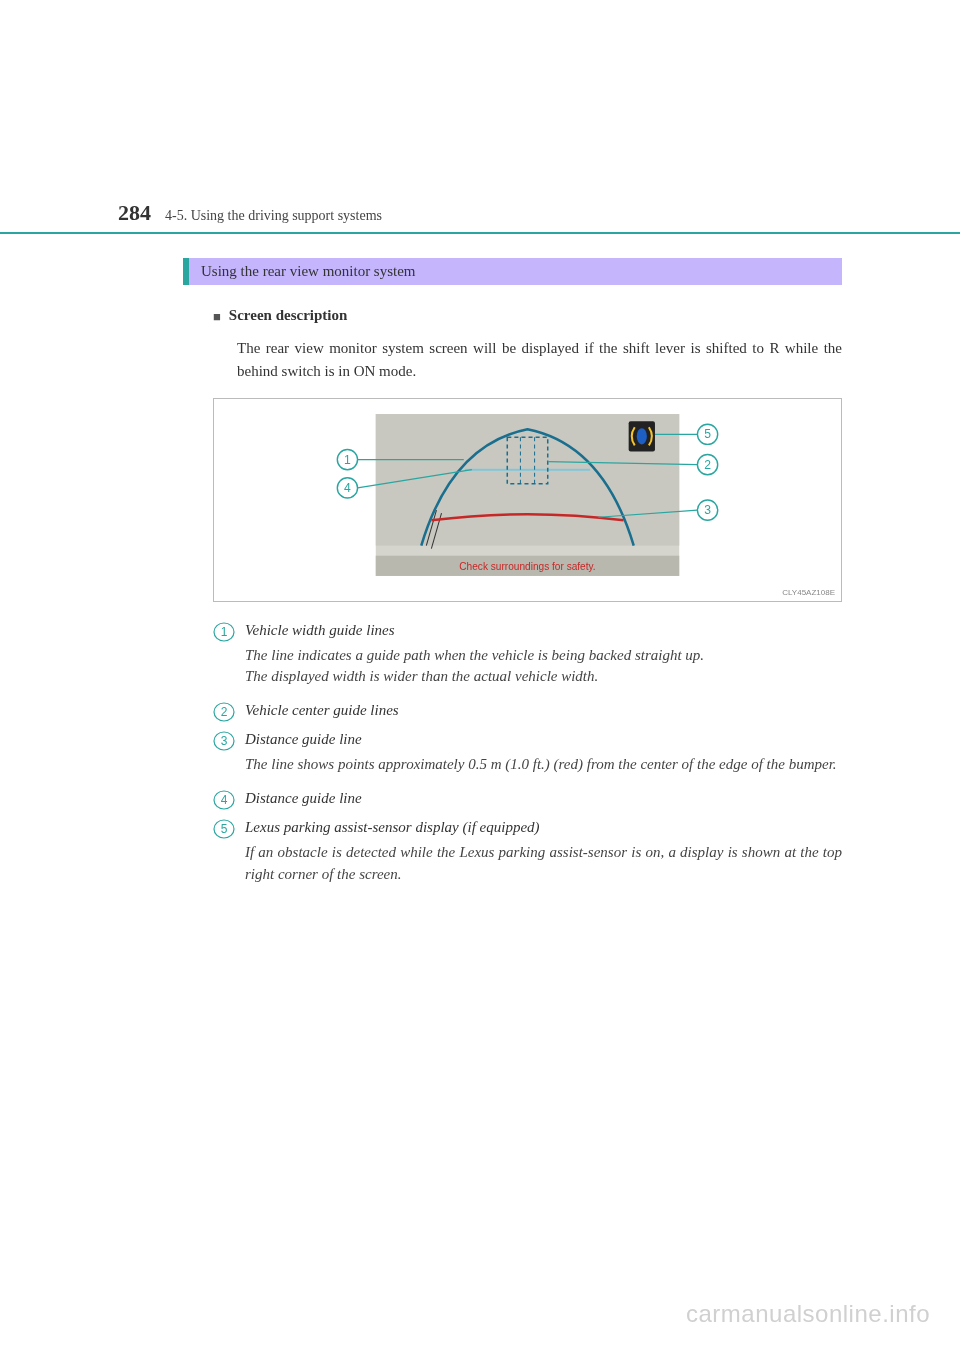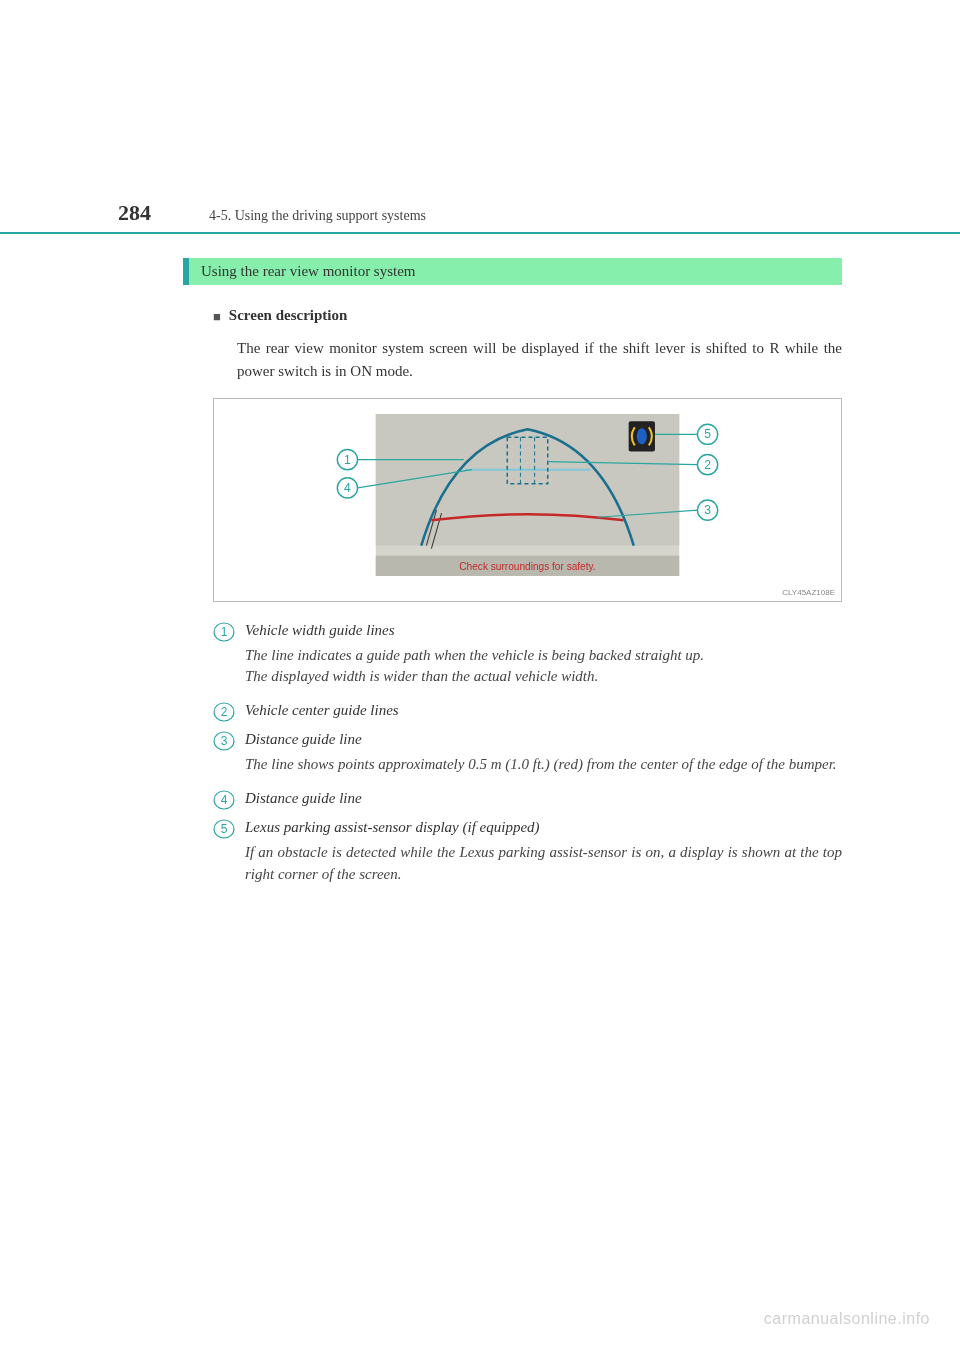--- a/index.html
+++ b/index.html
@@ -21,34 +21,33 @@
       margin-bottom: 6px;
     }
     .page-number {
       font-size: 22px;
       font-weight: bold;
       color: #333;
     }
     .section-path {
       font-size: 14px;
       color: #444;
-      margin-left: 44px;
     }
     .header-rule {
       height: 2px;
       background: #2aa6a0;
       margin-left: -118px;
       margin-right: -118px;
       margin-bottom: 24px;
     }
     .content {
       margin-left: 65px;
     }
     .green-heading {
-      background: #86efac;
+      background: #c4b5fd;
       border-left: 6px solid #2aa6a0;
       padding: 5px 12px;
       font-size: 15px;
       color: #333;
       font-weight: normal;
       margin-bottom: 22px;
     }
     .sub-block {
       margin-left: 30px;
     }
@@ -121,21 +120,21 @@
       color: #444;
       line-height: 1.45;
       text-align: justify;
       margin-bottom: 8px;
     }
     .watermark {
       position: absolute;
       bottom: 30px;
       right: 30px;
       font-family: Arial, sans-serif;
-      font-size: 16px;
+      font-size: 24px;
       color: #d0d0d0;
       letter-spacing: 0.5px;
     }
   </style>
 </head>
 <body>
 
 <div class="page">
   <div class="header-row">
     <div class="page-number">284</div>
@@ -145,21 +144,21 @@
 
   <div class="content">
     <div class="green-heading">Using the rear view monitor system</div>
 
     <div class="sub-block">
       <div class="subheading-row">
         <span class="square-bullet">■</span>
         <span class="subheading">Screen description</span>
       </div>
 
-      <p class="intro-text">The rear view monitor system screen will be displayed if the shift lever is shifted to R while the power switch is in ON mode.</p>
+      <p class="intro-text">The rear view monitor system screen will be displayed if the shift lever is shifted to R while the behind switch is in ON mode.</p>
 
       <div class="figure-wrap">
         <svg class="figure-svg-holder" viewBox="0 0 600 180">
 
           <rect x="150" y="5" width="300" height="160" fill="#d5d5ce"></rect>
 
           <rect x="150" y="5" width="300" height="130" fill="#c8c8c0"></rect>
 
           <path d="M195 135 Q 225 35 300 20 Q 375 35 405 135" fill="none" stroke="#1a6e8e" stroke-width="2.5"></path>
 

